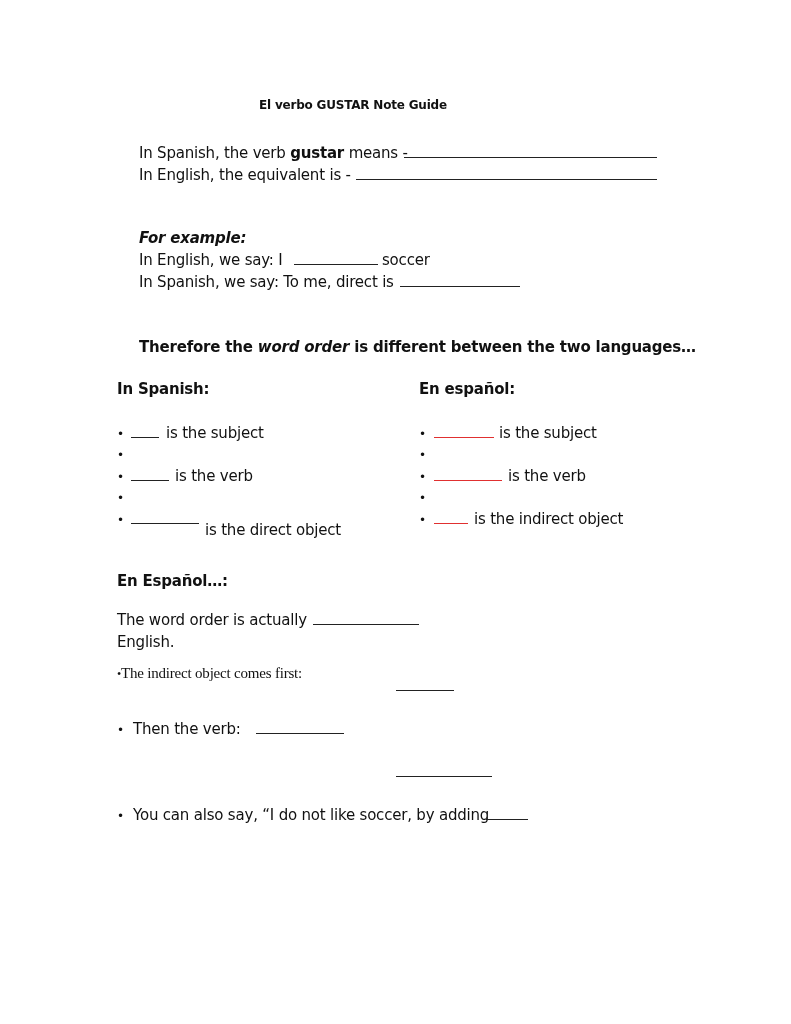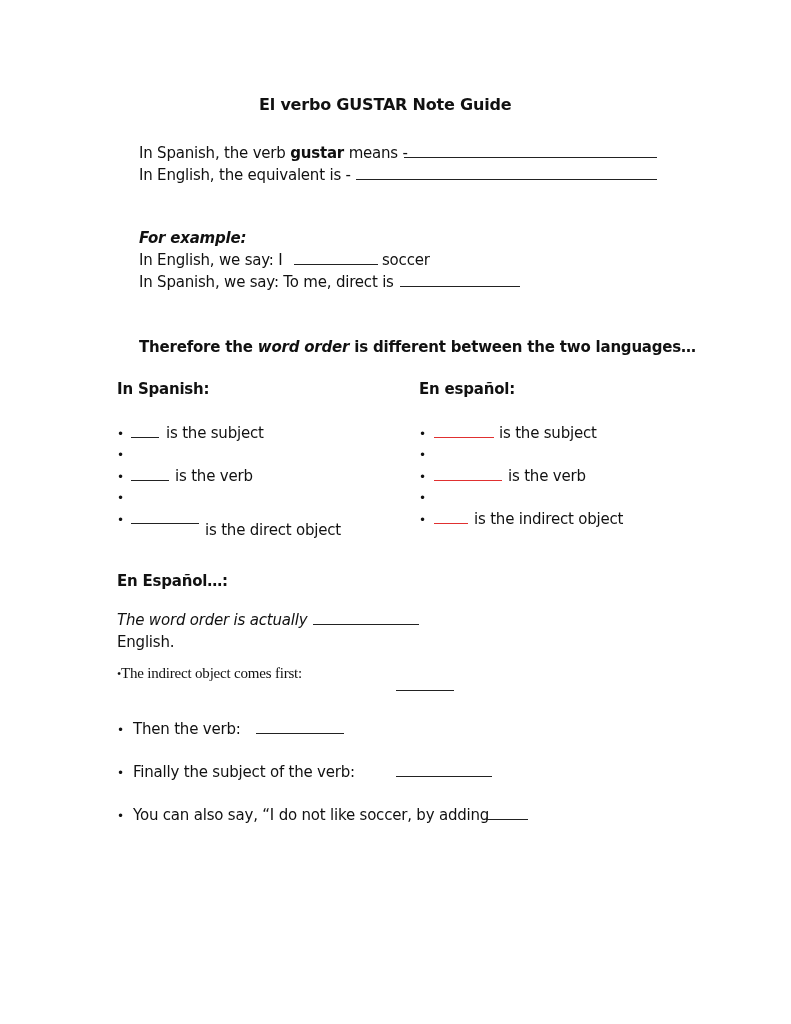--- a/index.html
+++ b/index.html
@@ -22,21 +22,21 @@
       background: #ffffff;
     }
     .abs {
       position: absolute;
       white-space: nowrap;
       font-size: 15px;
       line-height: 22px;
       letter-spacing: -0.2px;
     }
     .title {
-      font-size: 16px;
+      font-size: 12px;
       font-weight: bold;
       letter-spacing: -0.2px;
     }
     .bold { font-weight: bold; }
     .italic { font-style: italic; }
     .blank {
       display: inline-block;
       border-bottom: 1.5px solid #222;
       height: 14px;
       vertical-align: baseline;
@@ -130,37 +130,34 @@
   </div>
 
   <div class="abs" style="left:419px; top:508px;">
     <span class="bullet">•</span>
   </div>
   <div class="blank red" style="position:absolute; left:434px; top:509px; width:34px; margin:0;"></div>
   <div class="abs" style="left:474px; top:508px;">is the indirect object</div>
 
   <div class="abs bold" style="left:117px; top:570px;">En Español…:</div>
 
-  <div class="abs" style="left:117px; top:609px;font-style:italic;">The word order is actually</div>
+  <div class="abs" style="left:117px; top:609px;">The word order is actually</div>
   <div class="blank" style="position:absolute; left:313px; top:610px; width:106px; margin:0;"></div>
   <div class="abs" style="left:117px; top:631px;">English.</div>
 
   <div class="abs" style="left:117px; top:662px;font-family:Liberation Serif, serif;">
     <span style="font-size:12px;">•</span><span>The indirect object comes first:</span>
   </div>
   <div class="blank" style="position:absolute; left:396px; top:676px; width:58px; margin:0;"></div>
 
   <div class="abs" style="left:117px; top:718px;">
     <span class="bullet">•</span><span>Then the verb:</span>
   </div>
   <div class="blank" style="position:absolute; left:256px; top:719px; width:88px; margin:0;"></div>
 
-  <div class="abs" style="left:117px; top:761px;">
-    <span class="bullet">•</span><span>Finally the subject of the verb:</span>
-  </div>
   <div class="blank" style="position:absolute; left:396px; top:762px; width:96px; margin:0;"></div>
 
   <div class="abs" style="left:117px; top:804px;">
     <span class="bullet">•</span><span>You can also say, “I do not like soccer, by adding</span>
   </div>
   <div class="blank" style="position:absolute; left:486px; top:805px; width:42px; margin:0;"></div>
 
 </div>
 
 </body></html>

